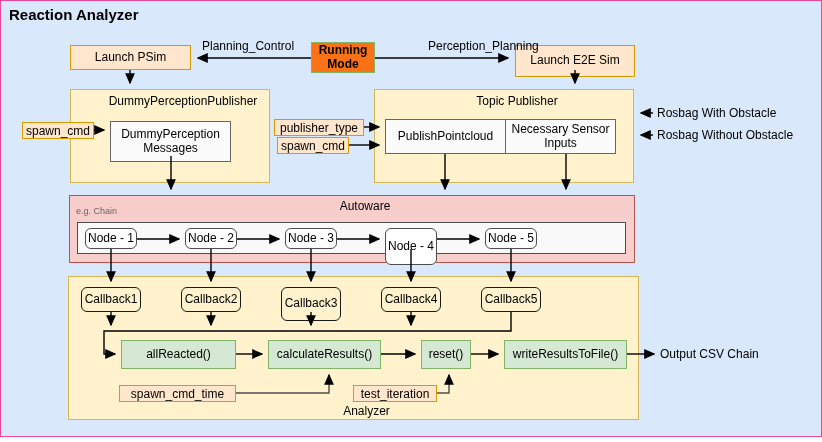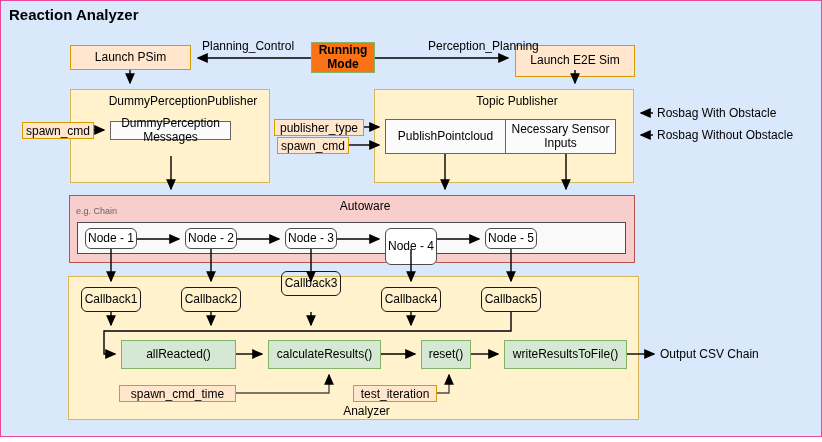--- a/index.html
+++ b/index.html
@@ -31,21 +31,21 @@
   <div class="abs page-title" style="left:8px;top:5px;">Reaction Analyzer</div>
 
   <div class="abs ctr orange-box lbl" style="left:69px;top:44px;width:121px;height:25px;">Launch PSim</div>
   <div class="abs ctr green-box lbl" style="left:310px;top:41px;width:64px;height:31px;">Running Mode</div>
   <div class="abs ctr orange-box lbl" style="left:514px;top:44px;width:120px;height:32px;">Launch E2E Sim</div>
   <div class="abs edge-label" style="left:201px;top:38px;">Planning_Control</div>
   <div class="abs edge-label" style="left:383px;top:38px;margin-left:44px;">Perception_Planning</div>
 
   <div class="abs yellow-box" style="left:69px;top:88px;width:200px;height:94px;"></div>
   <div class="abs box-title ctr" style="left:69px;top:93px;width:200px;height:14px;">DummyPerceptionPublisher</div>
-  <div class="abs ctr white-box lbl" style="left:109px;top:120px;width:121px;height:19px;">DummyPerception Messages</div>
+  <div class="abs ctr white-box lbl" style="left:109px;top:120px;width:121px;height:41px;">DummyPerception Messages</div>
   <div class="abs tag" style="left:21px;top:121px;width:72px;height:17px;">spawn_cmd</div>
 
   <div class="abs yellow-box" style="left:373px;top:88px;width:260px;height:94px;"></div>
   <div class="abs box-title ctr" style="left:373px;top:93px;width:260px;height:14px;">Topic Publisher</div>
   <div class="abs white-box" style="left:384px;top:118px;width:231px;height:35px;display:flex;">
     <div class="ctr lbl" style="width:119px;border-right:1.5px solid #666;">PublishPointcloud</div>
     <div class="ctr lbl" style="flex:1;">Necessary Sensor Inputs</div>
   </div>
   <div class="abs tag" style="left:273px;top:118px;width:90px;height:17px;">publisher_type</div>
   <div class="abs tag" style="left:276px;top:136px;width:72px;height:17px;">spawn_cmd</div>
@@ -58,21 +58,21 @@
   <div class="abs" style="left:76px;top:221px;width:549px;height:32px;background:#f9f9f9;border:1px solid #4d4d4d;"></div>
   <div class="abs ctr node lbl" style="left:84px;top:227px;width:52px;height:21px;">Node - 1</div>
   <div class="abs ctr node lbl" style="left:184px;top:227px;width:52px;height:21px;">Node - 2</div>
   <div class="abs ctr node lbl" style="left:284px;top:227px;width:52px;height:21px;">Node - 3</div>
   <div class="abs ctr node lbl" style="left:384px;top:227px;width:52px;height:37px;">Node - 4</div>
   <div class="abs ctr node lbl" style="left:484px;top:227px;width:52px;height:21px;">Node - 5</div>
 
   <div class="abs yellow-box" style="left:67px;top:275px;width:571px;height:144px;"></div>
   <div class="abs ctr callback lbl" style="left:80px;top:286px;width:60px;height:25px;">Callback1</div>
   <div class="abs ctr callback lbl" style="left:180px;top:286px;width:60px;height:25px;">Callback2</div>
-  <div class="abs ctr callback lbl" style="left:280px;top:270px;width:60px;height:25px;">Callback3</div>
+  <div class="abs ctr callback lbl" style="left:280px;top:286px;width:60px;height:34px;">Callback3</div>
   <div class="abs ctr callback lbl" style="left:380px;top:286px;width:60px;height:25px;">Callback4</div>
   <div class="abs ctr callback lbl" style="left:480px;top:286px;width:60px;height:25px;">Callback5</div>
 
   <div class="abs ctr fn lbl" style="left:120px;top:339px;width:115px;height:29px;">allReacted()</div>
   <div class="abs ctr fn lbl" style="left:267px;top:339px;width:113px;height:29px;">calculateResults()</div>
   <div class="abs ctr fn lbl" style="left:420px;top:339px;width:50px;height:29px;">reset()</div>
   <div class="abs ctr fn lbl" style="left:503px;top:339px;width:123px;height:29px;">writeResultsToFile()</div>
 
   <div class="abs tag" style="left:118px;top:384px;width:117px;height:17px;">spawn_cmd_time</div>
   <div class="abs tag" style="left:352px;top:384px;width:84px;height:17px;">test_iteration</div>

